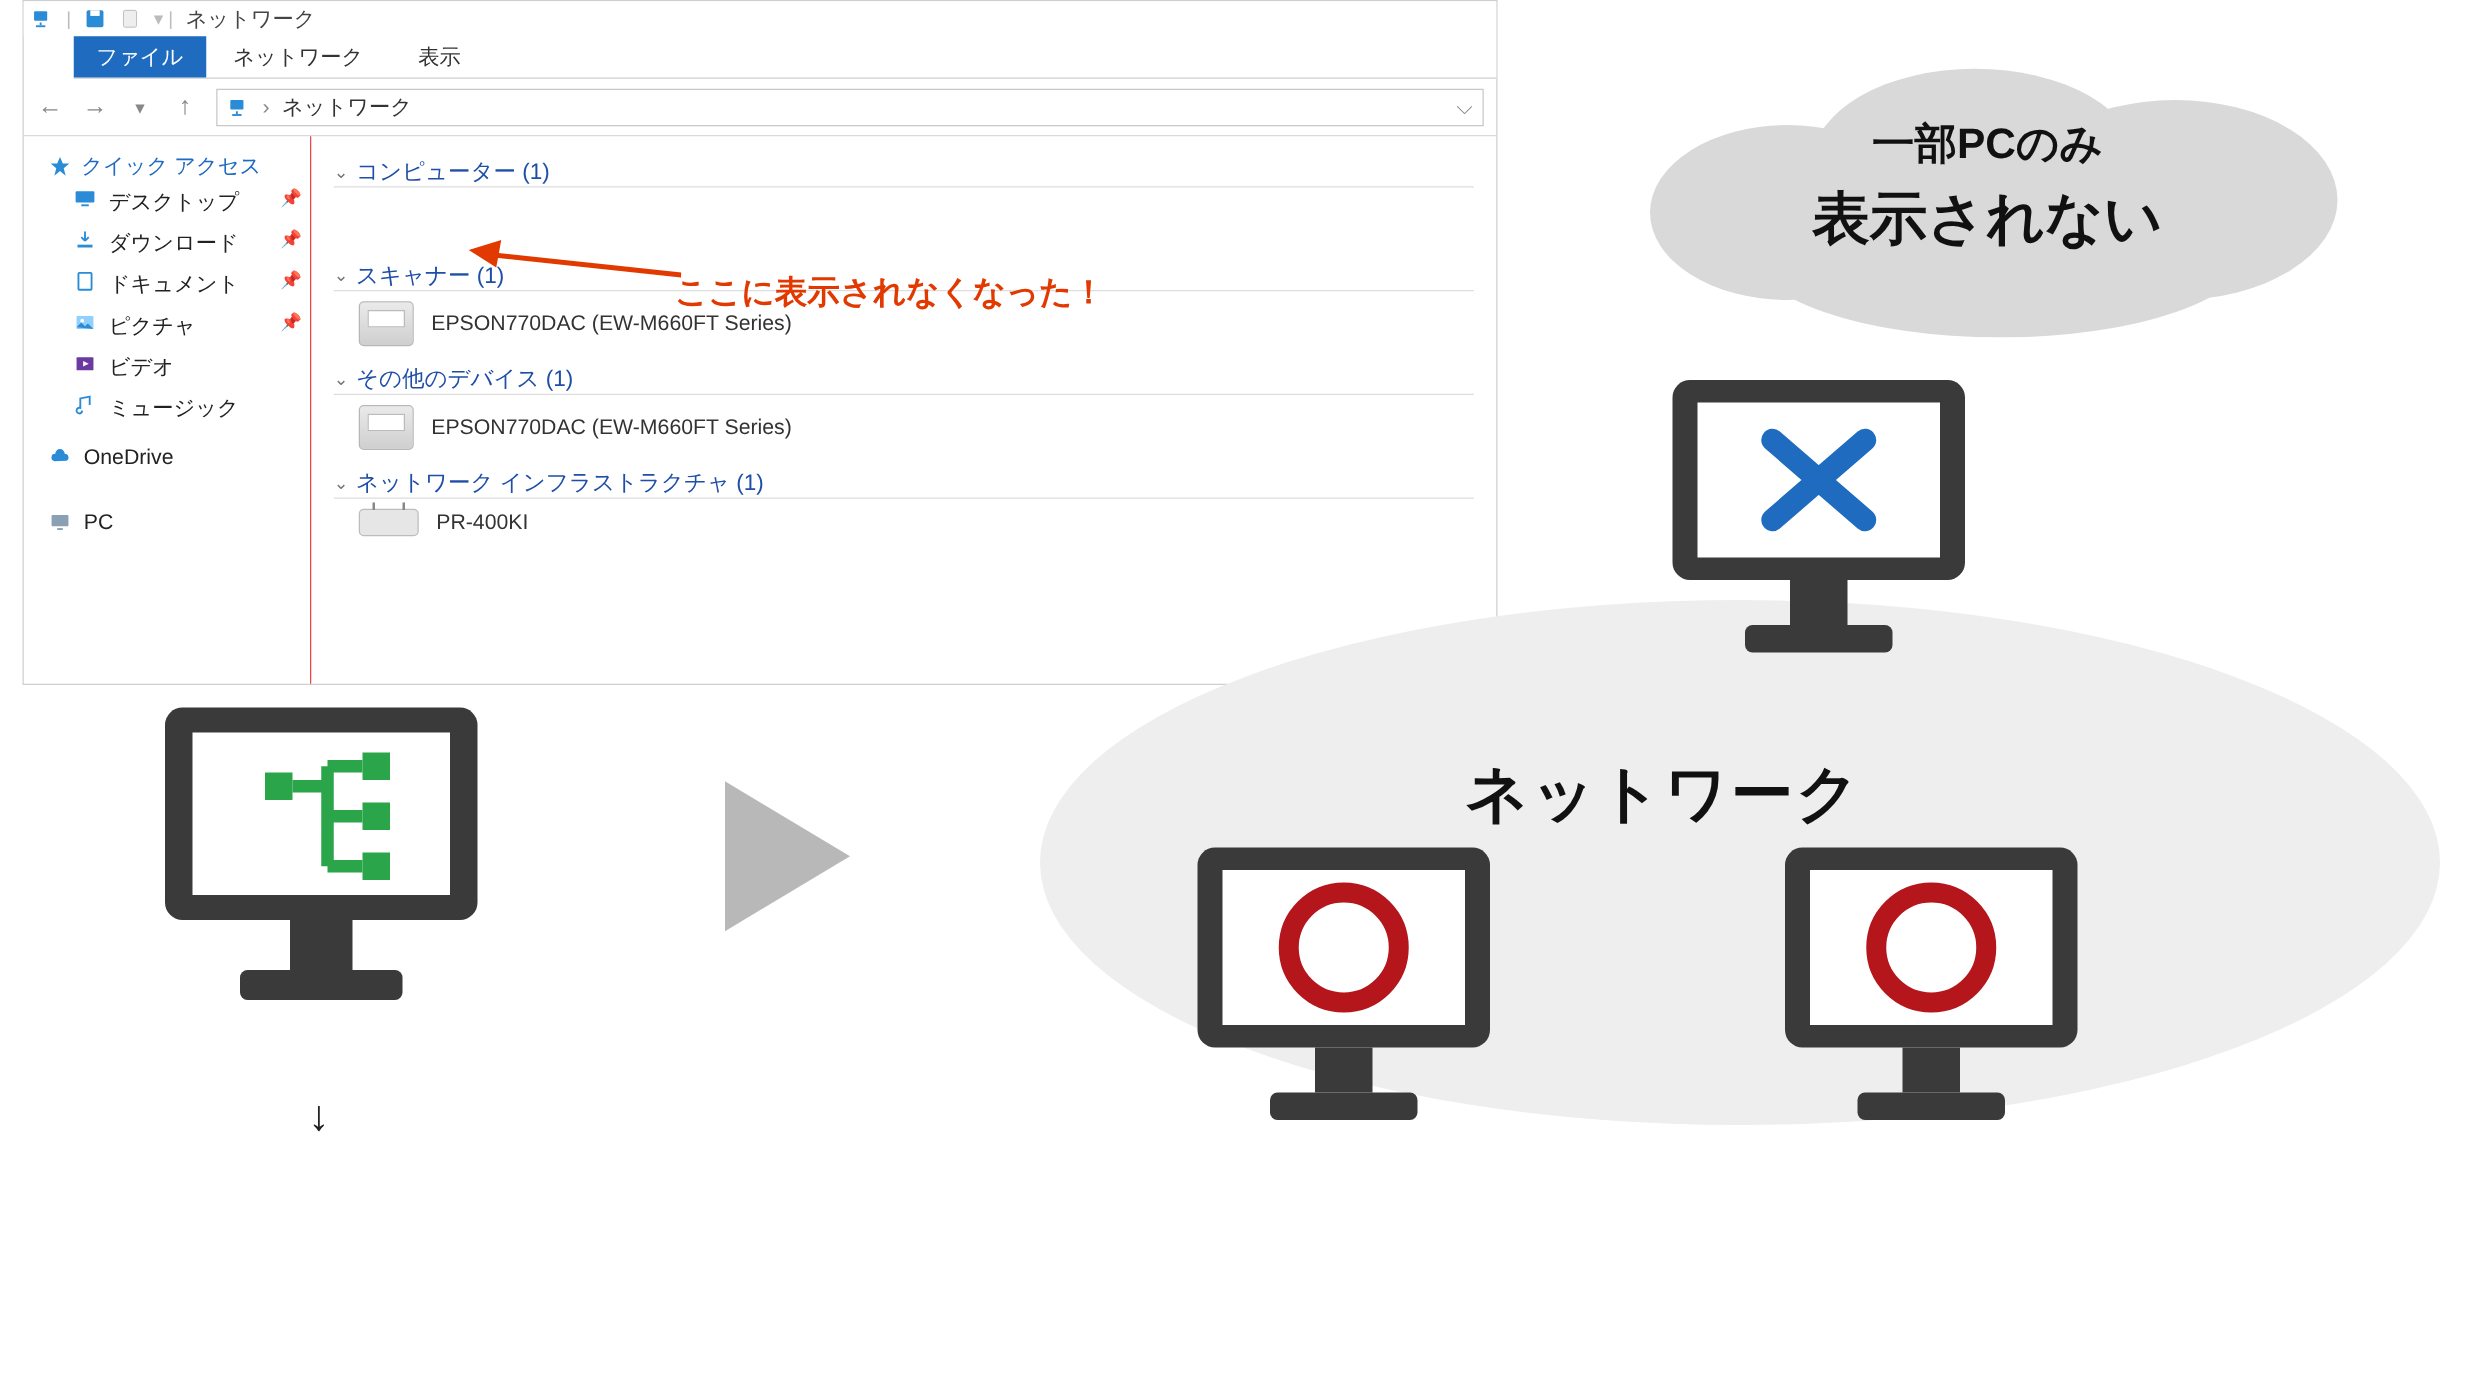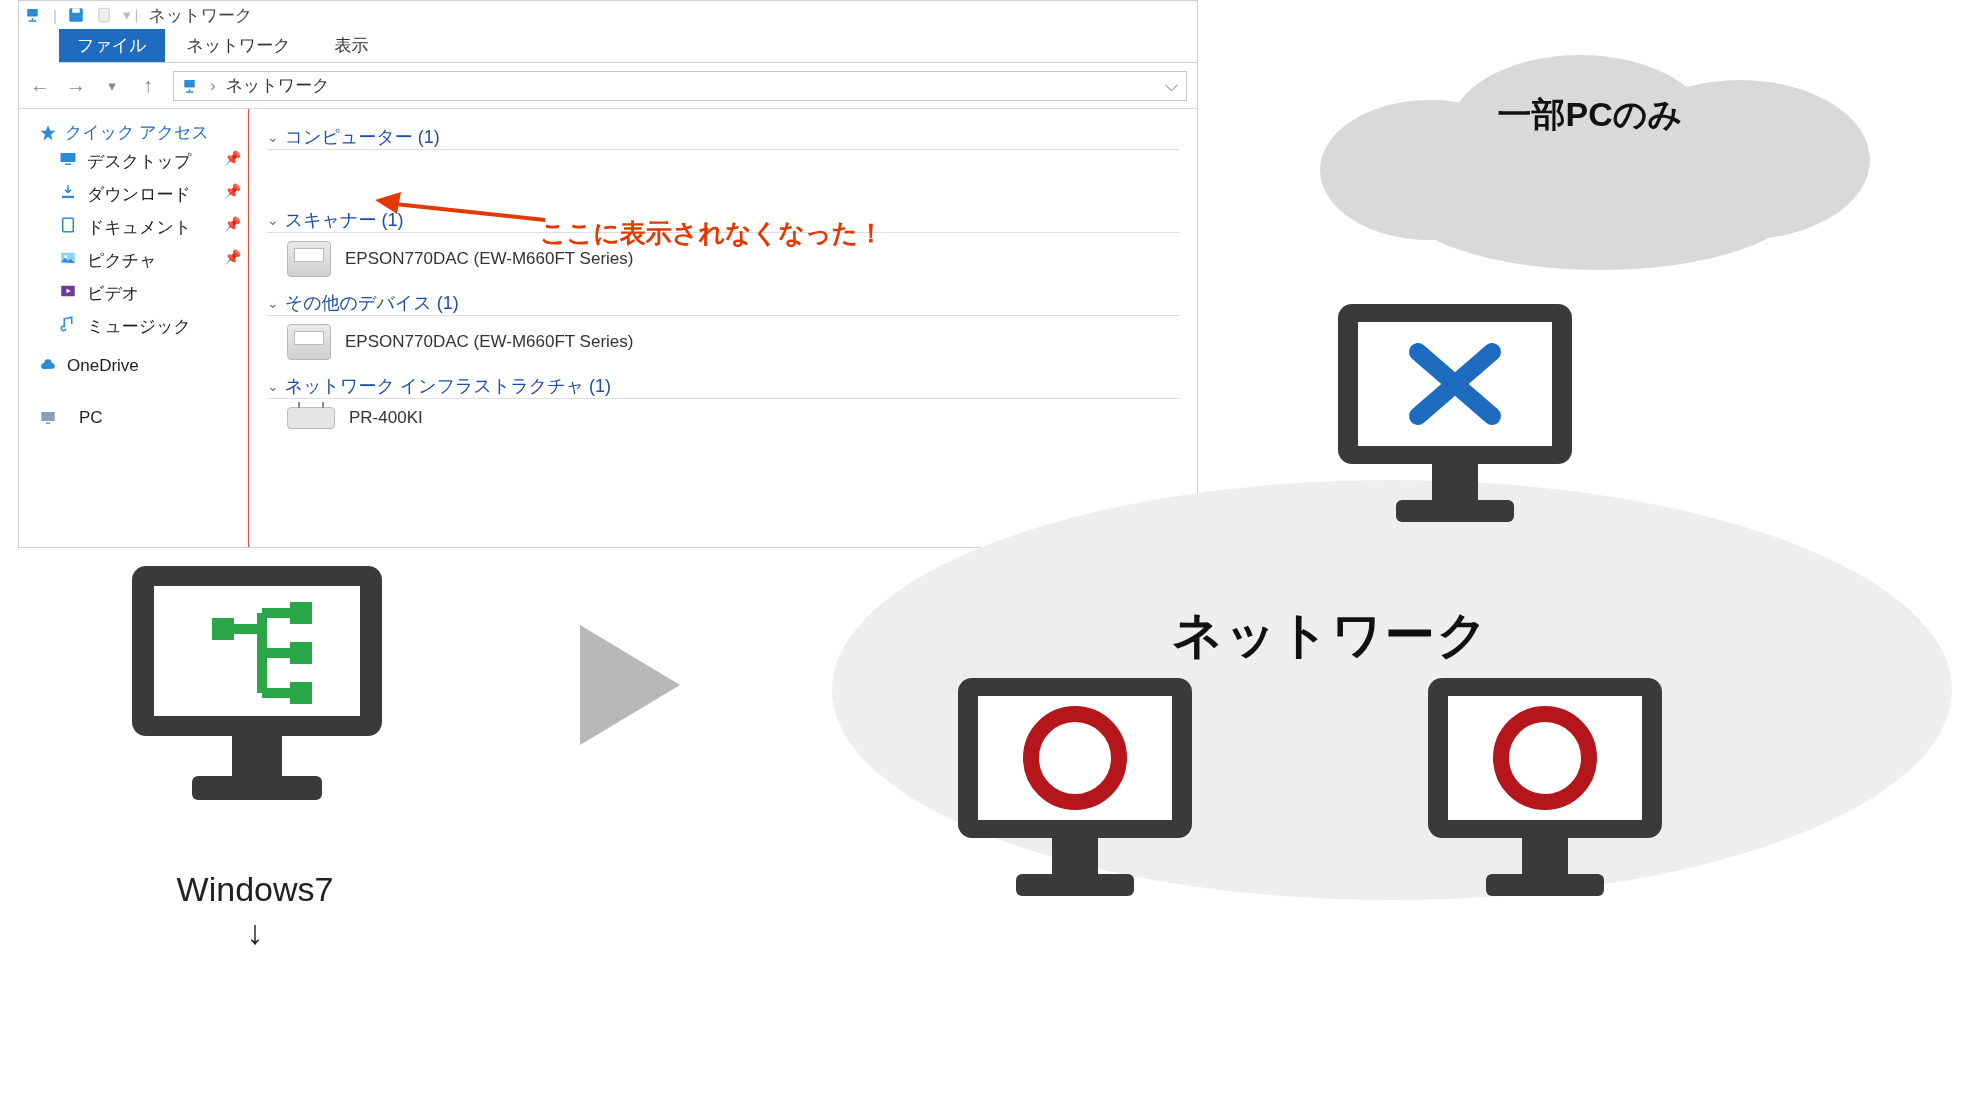--- a/index.html
+++ b/index.html
@@ -90,21 +90,21 @@
     width: 230px;
     border-right: 1px solid #ef4444;
     padding: 12px 6px 6px 20px;
     font-size: 17px;
   }
   .qa-head { display:flex; align-items:center; gap:8px; color:#1e6bbf; }
   .side-list { margin: 6px 0 18px 20px; display:flex; flex-direction:column; gap:10px; }
   .side-item { display:flex; align-items:flex-start; gap:10px; color:#222; }
   .pin { color:#9a9a9a; margin-left:auto; font-size:14px; }
   .onedrive-row { display:flex; align-items:center; gap:10px; color:#222; margin:6px 0 14px 0; }
-  .pc-row { display:flex; align-items:center; gap:22px; color:#222;margin-top:32px; }
+  .pc-row { display:flex; align-items:center; gap:10px; color:#222;margin-top:32px; }
 
   .content-pane {
     flex:1;
     padding: 10px 18px;
     overflow:hidden;
   }
   .group-header {
     color:#1e4ea8;
     font-size:18px;
     display:flex; align-items:center; gap:6px;
@@ -370,38 +370,38 @@
     <line x1="140" y1="57" x2="140" y2="137"></line>
     <line x1="140" y1="57" x2="168" y2="57"></line>
     <line x1="140" y1="97" x2="168" y2="97"></line>
     <line x1="140" y1="137" x2="168" y2="137"></line>
   </g>
   <rect x="110" y="180" width="50" height="40" fill="#3a3a3a"></rect>
   <rect x="70" y="220" width="130" height="24" rx="6" fill="#3a3a3a"></rect>
 </svg>
 
 <div class="os-labels">
-  <div class="os-top">Windows7</div>
   <div class="os-arrow">↓</div>
 </div>
 
 <svg class="big-arrow" width="120" height="150" viewBox="0 0 120 150">
   <polygon points="10,15 110,75 10,135" fill="#b8b8b8"></polygon>
 </svg>
 
 <svg class="cloud" width="580" height="220" viewBox="0 0 580 220">
   <g fill="#d9d9d9">
     <ellipse cx="130" cy="120" rx="110" ry="70"></ellipse>
     <ellipse cx="280" cy="80" rx="130" ry="75"></ellipse>
     <ellipse cx="440" cy="110" rx="130" ry="80"></ellipse>
     <ellipse cx="300" cy="150" rx="200" ry="70"></ellipse>
   </g>
 </svg>
 <div class="cloud-text">
   <div class="cloud-line1">一部PCのみ</div>
+  <div class="cloud-line2">表示されない</div>
 </div>
 
 <div class="network-ellipse"></div>
 <div class="network-label">ネットワーク</div>
 
 <svg class="mon mon-top" viewBox="0 0 250 260">
   <rect x="8" y="8" width="234" height="160" rx="14" fill="#3a3a3a"></rect>
   <rect x="28" y="26" width="194" height="124" fill="#fff"></rect>
   <g stroke="#1e6bbf" stroke-width="18" stroke-linecap="round">
     <line x1="88" y1="56" x2="162" y2="120"></line>

